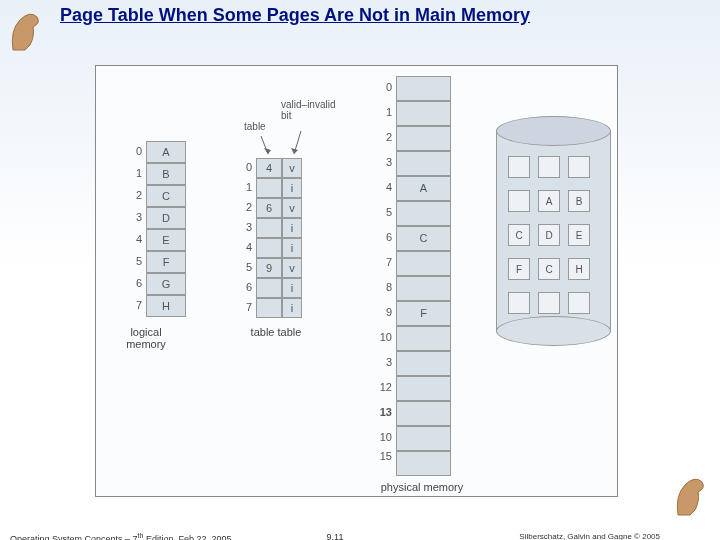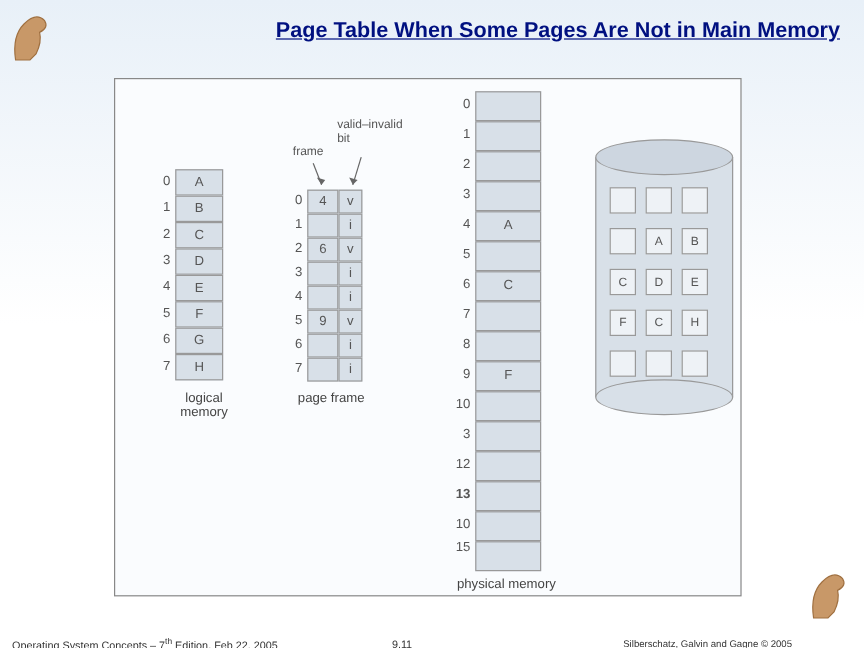--- a/index.html
+++ b/index.html
@@ -13,28 +13,28 @@
   }
   .dino-icon {
     position: absolute;
     width: 40px;
     height: 50px;
   }
   .dino-top { top: 5px; left: 5px; }
   .dino-bottom { bottom: 20px; right: 10px; }
   .title {
     position: absolute;
-    top: 15px;
+    top: 5px;
     left: 60px;
     right: 20px;
     font-size: 18px;
     font-weight: bold;
     color: #001080;
     text-decoration: underline;
-    text-align: right;
+    text-align: left;
   }
   .diagram-box {
     position: absolute;
     top: 65px;
     left: 95px;
     width: 523px;
     height: 432px;
     border: 1px solid #888;
     background: #fafcfe;
   }
@@ -130,21 +130,21 @@
       <div class="cell" style="left: 50px; top: 141px; width: 40px; height: 22px; line-height: 20px;">D</div>
       <div class="idx" style="left: 32px; top: 167px; width: 14px;">4</div>
       <div class="cell" style="left: 50px; top: 163px; width: 40px; height: 22px; line-height: 20px;">E</div>
       <div class="idx" style="left: 32px; top: 189px; width: 14px;">5</div>
       <div class="cell" style="left: 50px; top: 185px; width: 40px; height: 22px; line-height: 20px;">F</div>
       <div class="idx" style="left: 32px; top: 211px; width: 14px;">6</div>
       <div class="cell" style="left: 50px; top: 207px; width: 40px; height: 22px; line-height: 20px;">G</div>
       <div class="idx" style="left: 32px; top: 233px; width: 14px;">7</div>
       <div class="cell" style="left: 50px; top: 229px; width: 40px; height: 22px; line-height: 20px;">H</div>
     </div>
-  <div class="lbl" style="left:44px; top:260px; width:60px; white-space:pre-line;">logical
+  <div class="lbl" style="left:20px; top:260px; width:60px; white-space:pre-line;">logical
 memory</div>
 
   <div id="pagetable">
       <div class="idx" style="left: 142px; top: 95px; width: 14px;">0</div>
       <div class="cell" style="left: 160px; top: 92px; width: 26px; height: 20px; line-height: 18px;">4</div>
       <div class="cell" style="left: 186px; top: 92px; width: 20px; height: 20px; line-height: 18px;">v</div>
       <div class="idx" style="left: 142px; top: 115px; width: 14px;">1</div>
       <div class="cell" style="left: 160px; top: 112px; width: 26px; height: 20px; line-height: 18px;"></div>
       <div class="cell" style="left: 186px; top: 112px; width: 20px; height: 20px; line-height: 18px;">i</div>
       <div class="idx" style="left: 142px; top: 135px; width: 14px;">2</div>
@@ -159,22 +159,22 @@
       <div class="idx" style="left: 142px; top: 195px; width: 14px;">5</div>
       <div class="cell" style="left: 160px; top: 192px; width: 26px; height: 20px; line-height: 18px;">9</div>
       <div class="cell" style="left: 186px; top: 192px; width: 20px; height: 20px; line-height: 18px;">v</div>
       <div class="idx" style="left: 142px; top: 215px; width: 14px;">6</div>
       <div class="cell" style="left: 160px; top: 212px; width: 26px; height: 20px; line-height: 18px;"></div>
       <div class="cell" style="left: 186px; top: 212px; width: 20px; height: 20px; line-height: 18px;">i</div>
       <div class="idx" style="left: 142px; top: 235px; width: 14px;">7</div>
       <div class="cell" style="left: 160px; top: 232px; width: 26px; height: 20px; line-height: 18px;"></div>
       <div class="cell" style="left: 186px; top: 232px; width: 20px; height: 20px; line-height: 18px;">i</div>
     </div>
-  <div class="lbl" style="left:140px; top:260px; width:80px;">page frame</div>
-  <div class="arrow-lbl" style="left:148px; top:55px;">frame</div>
+  <div class="lbl" style="left:140px; top:260px; width:80px;">table table</div>
+  <div class="arrow-lbl" style="left:148px; top:55px;">table</div>
   <div class="arrow-lbl" style="left:185px; top:33px; white-space:pre-line;">valid–invalid
 bit</div>
 
   <svg style="position:absolute; left:160px; top:60px; width:60px; height:40px;">
     <line x1="5" y1="10" x2="12" y2="28" stroke="#666" stroke-width="1"></line>
     <polygon points="12,28 8,22 15,24" fill="#666"></polygon>
     <line x1="45" y1="5" x2="38" y2="28" stroke="#666" stroke-width="1"></line>
     <polygon points="38,28 35,22 42,24" fill="#666"></polygon>
   </svg>
 

